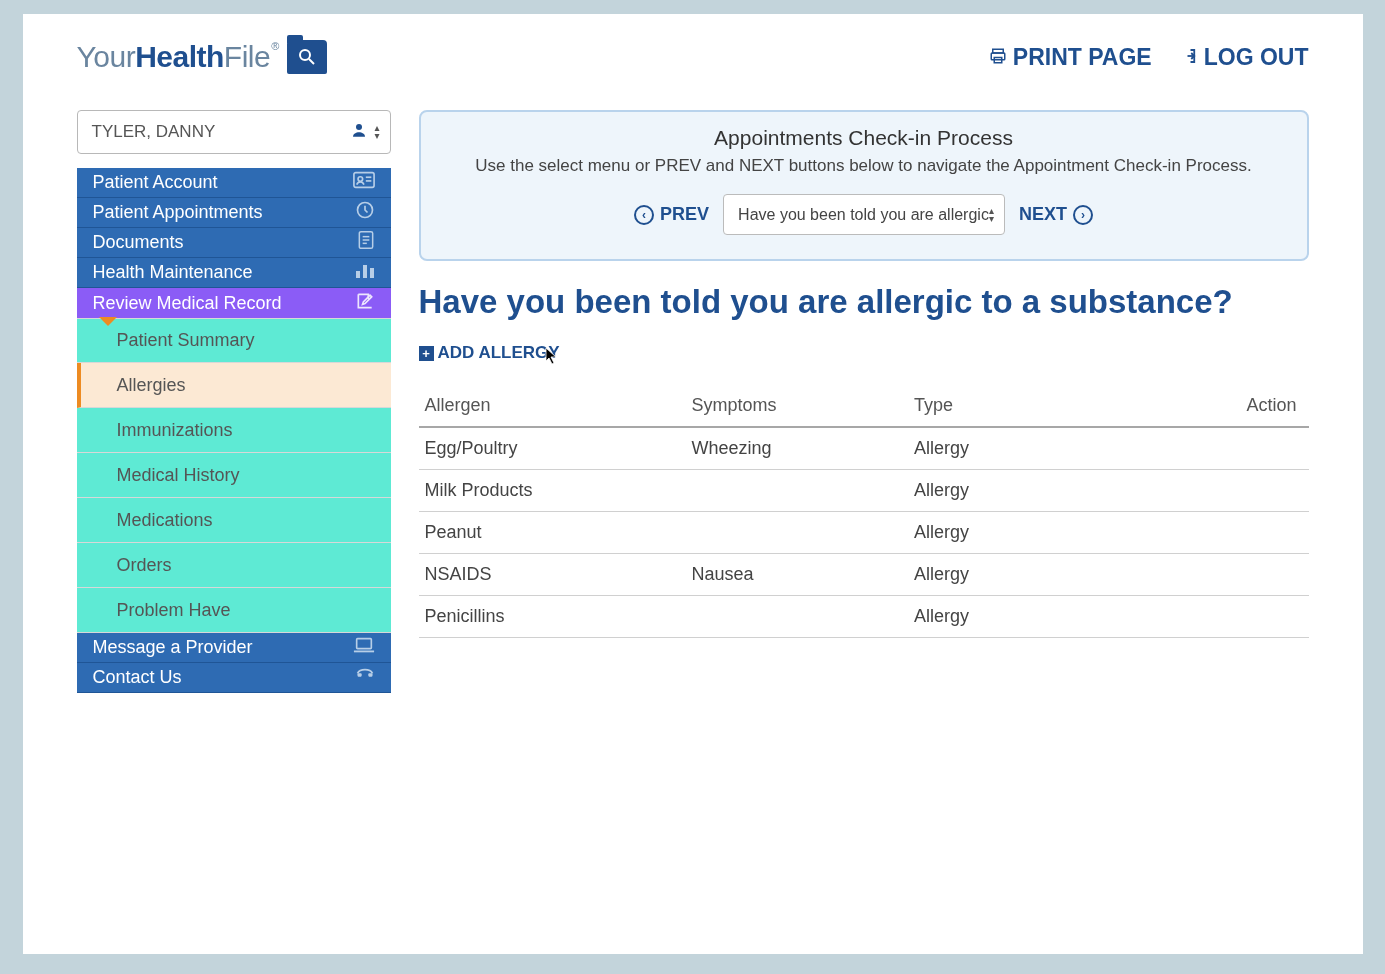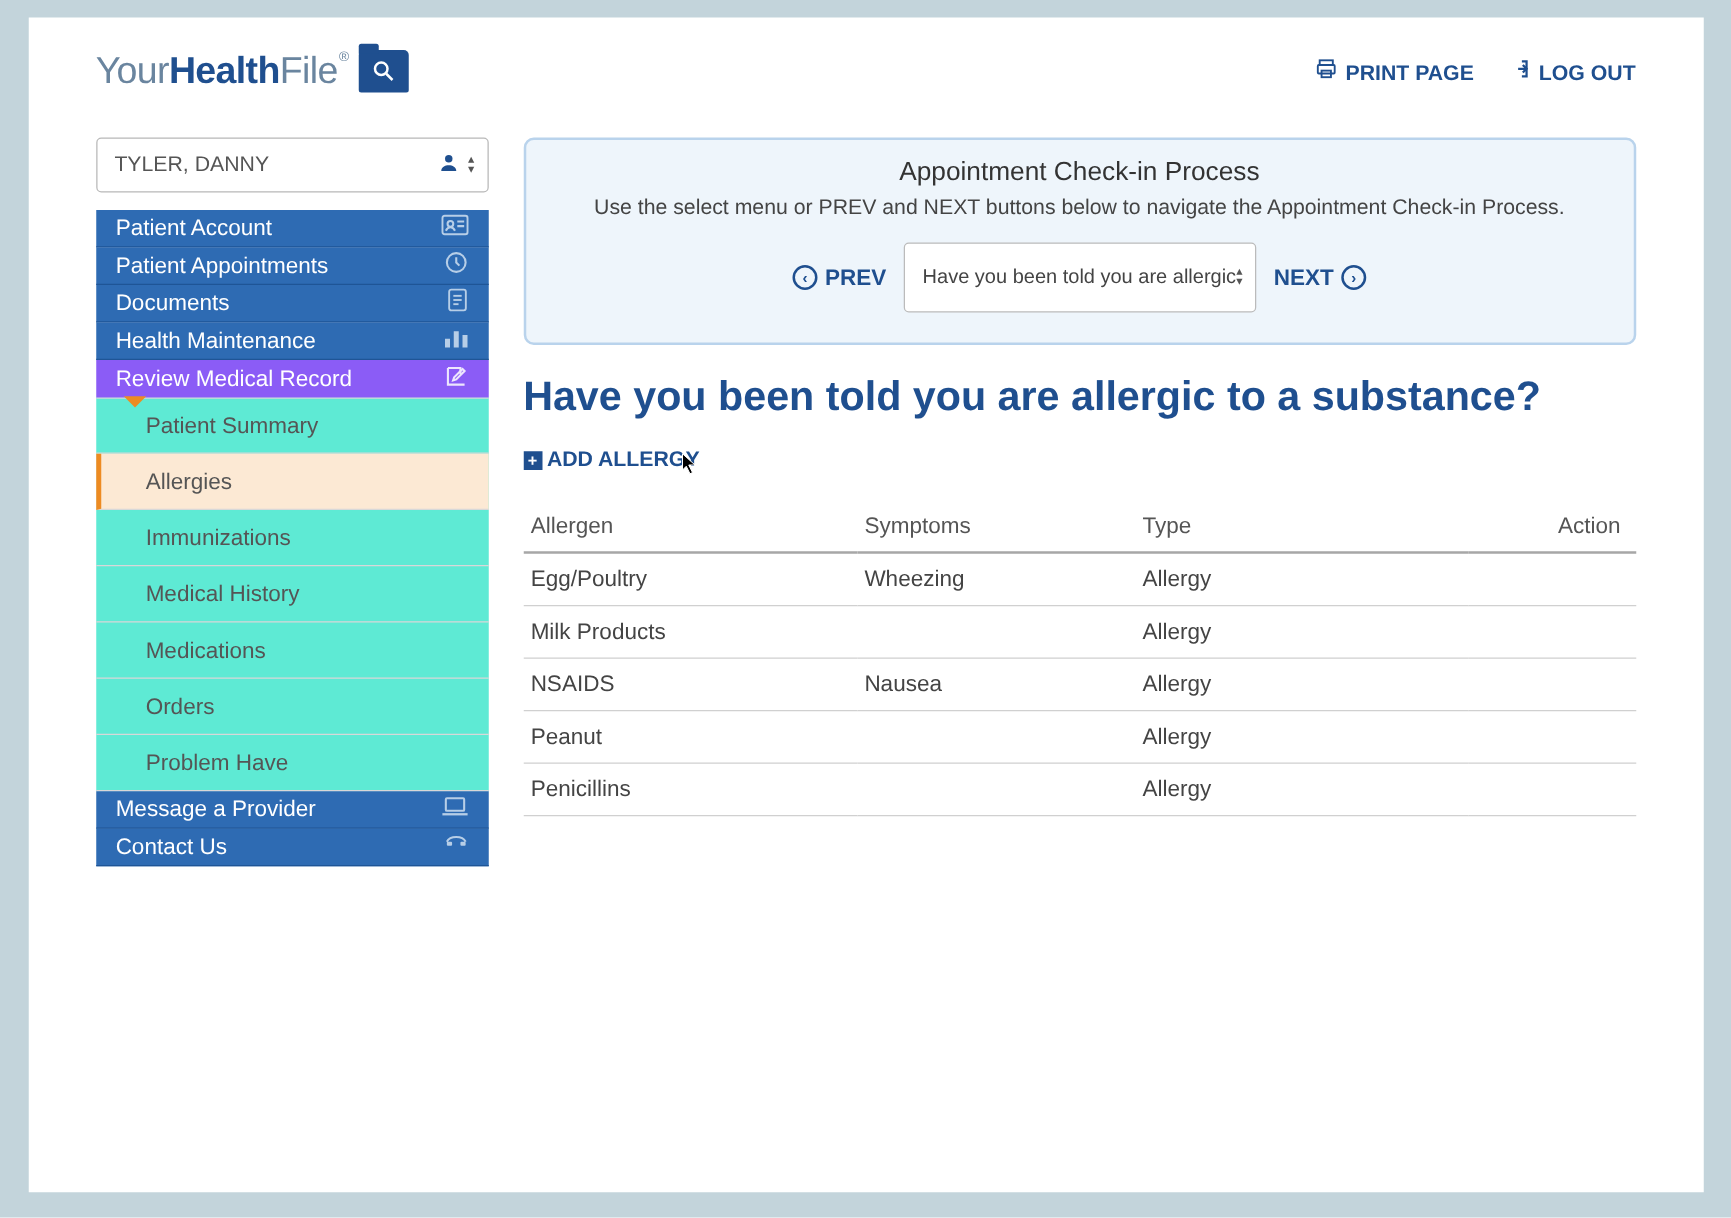--- a/index.html
+++ b/index.html
@@ -36,21 +36,21 @@
   .logo .tm { font-size: 11px; vertical-align: top; margin-left:1px; color:#6a859f;}
   .logo-folder {
     width: 40px; height: 34px; background:#1f4f8f; border-radius:4px 4px 2px 2px;
     position: relative; display:flex; align-items:center; justify-content:center;
   }
   .logo-folder:before {
     content:""; position:absolute; top:-5px; left:0; width:16px; height:8px; background:#1f4f8f; border-radius:2px 2px 0 0;
   }
   .header-actions { display:flex; gap:28px; }
   .hlink {
-    color:#1f4f8f; font-weight:700; font-size:17px; display:flex; align-items:flex-end; gap:6px;
+    color:#1f4f8f; font-weight:700; font-size:23px; display:flex; align-items:flex-start; gap:6px;
     cursor:pointer;
   }
   .body { display:flex; gap:28px; padding: 26px 54px 40px 54px; }
   .sidebar { width:314px; flex-shrink:0; }
   .patient-select {
     width:100%; height:44px; border:1px solid #b8b8b8; border-radius:4px;
     display:flex; align-items:center; justify-content:space-between;
     padding:0 10px 0 14px; color:#555; font-size:17px; margin-bottom:14px;
     text-transform: uppercase; cursor:pointer;
   }
@@ -81,21 +81,21 @@
   .main { flex:1; }
   .checkin-box {
     border:2px solid #b9d3ec; background:#eef5fb; border-radius:8px;
     padding:14px 24px 24px 24px; text-align:center; margin-bottom:20px;
   }
   .checkin-title { font-size:21px; color:#333; margin-bottom:6px; font-weight:500;}
   .checkin-desc { font-size:17px; color:#444; margin-bottom:18px;}
   .checkin-controls { display:flex; align-items:center; justify-content:center; gap:14px;}
   .nav-btn { color:#1f4f8f; font-weight:700; font-size:18px; display:flex; align-items:center; gap:6px; cursor:pointer;}
   .step-select {
-    border:1px solid #bbb; border-radius:4px; background:#fff; height:56px;
+    border:1px solid #bbb; border-radius:4px; background:#fff; height:41px;
     display:flex; align-items:center; padding:0 10px 0 14px; min-width:256px;
     justify-content:space-between; font-size:16px; color:#444; cursor:pointer;
   }
   .page-title { color:#1f4f8f; font-size:33px; font-weight:700; margin:22px 0 22px 0;}
   .add-allergy { color:#1f4f8f; font-weight:700; font-size:17px; display:flex; align-items:center; gap:4px; cursor:pointer; margin-bottom:24px; text-transform:uppercase;}
   table.allergy { width:100%; border-collapse:collapse; font-size:18px;}
   table.allergy th {
     text-align:left; font-weight:400; color:#555; padding:8px 6px 10px 6px;
     border-bottom:2px solid #a7a7a7;
   }
@@ -271,21 +271,21 @@
                 <rect x="3" y="8" width="5" height="4" rx="1" fill="#cfe0f1" stroke="none"></rect>
                 <rect x="16" y="8" width="5" height="4" rx="1" fill="#cfe0f1" stroke="none"></rect>
               </svg>
           </span>
         </li>
       </ul>
     </div>
 
     <div class="main">
       <div class="checkin-box">
-        <div class="checkin-title">Appointment Check-in Process</div>
+        <div class="checkin-title">Appointments Check-in Process</div>
         <div class="checkin-desc">Use the select menu or PREV and NEXT buttons below to navigate the Appointment Check-in Process.</div>
         <div class="checkin-controls">
           <div class="nav-btn">
             <span class="circle-arrow">‹</span>
             <span>PREV</span>
           </div>
           <div class="step-select">
             <span>Have you been told you are allergic</span>
             <span class="caret-pair">
                 <span>▴</span>
@@ -329,28 +329,28 @@
             <td>Allergy</td>
             <td></td>
           </tr>
           <tr>
             <td>Milk Products</td>
             <td></td>
             <td>Allergy</td>
             <td></td>
           </tr>
           <tr>
+            <td>Peanut</td>
+            <td></td>
+            <td>Allergy</td>
+            <td></td>
+          </tr>
+          <tr>
             <td>NSAIDS</td>
             <td>Nausea</td>
-            <td>Allergy</td>
-            <td></td>
-          </tr>
-          <tr>
-            <td>Peanut</td>
-            <td></td>
             <td>Allergy</td>
             <td></td>
           </tr>
           <tr>
             <td>Penicillins</td>
             <td></td>
             <td>Allergy</td>
             <td></td>
           </tr>
         </tbody>

